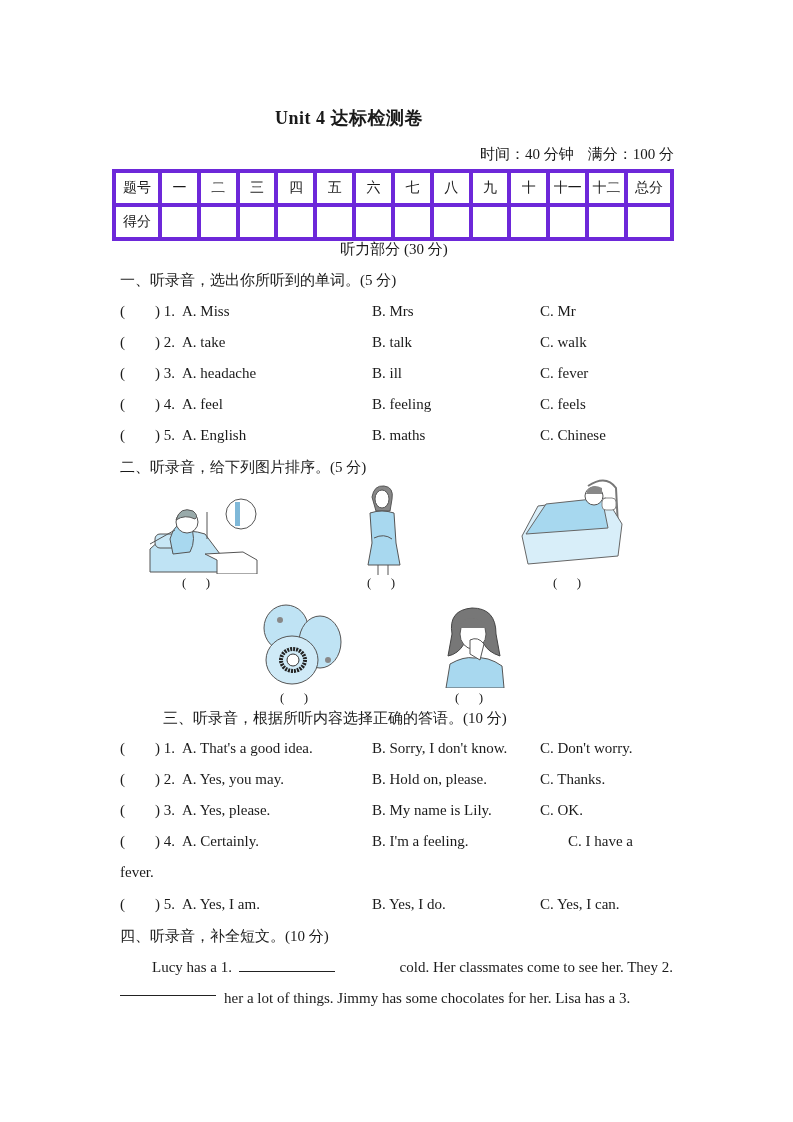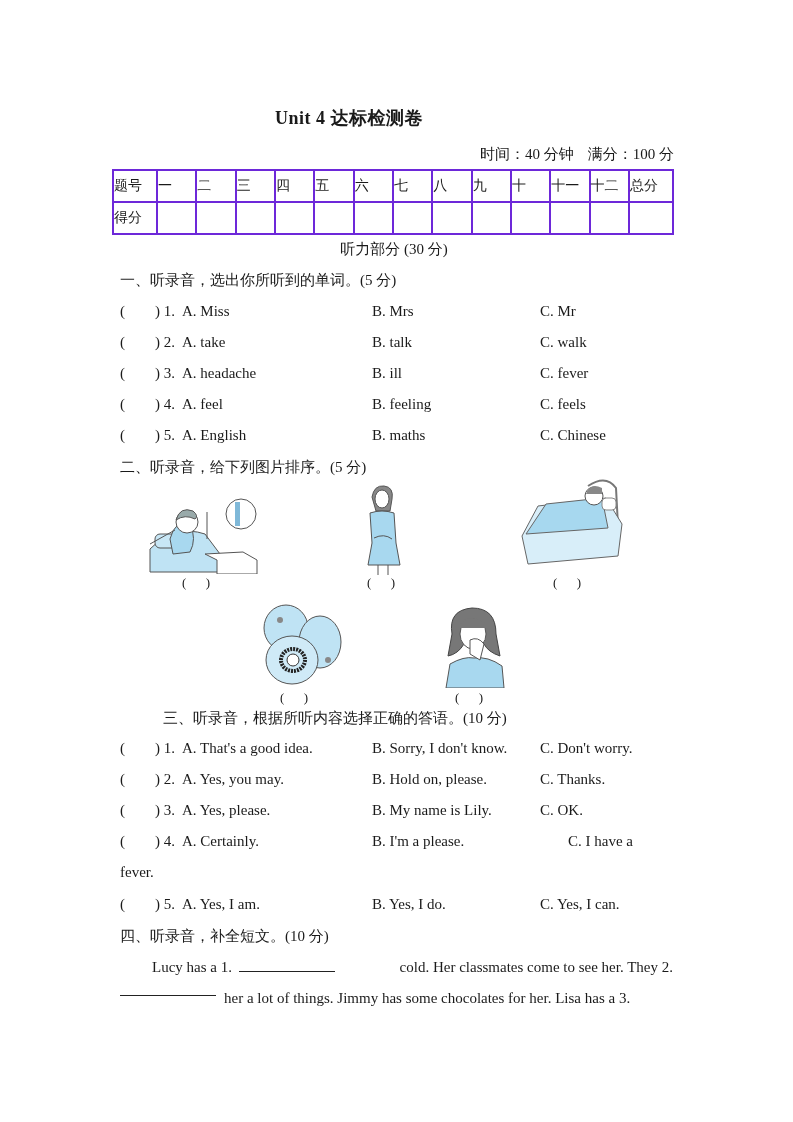--- a/index.html
+++ b/index.html
@@ -14,21 +14,21 @@
   }
   .meta {
     position: absolute; top: 145px; right: 119px; font-size: 15px;
   }
   .meta span + span { margin-left: 14px; }
   table.score {
     position: absolute; top: 169px; left: 112px; width: 562px;
     border-collapse: collapse; table-layout: fixed; font-size: 14px;
   }
   table.score td {
-    border: 2px solid #6d28d9; height: 30px; text-align: left; padding: 0;
+    border: 4px solid #6d28d9; height: 30px; text-align: center; padding: 0;
   }
   table.score td.first { width: 42px; }
   table.score td.last { width: 42px; }
   .section-head {
     position: absolute; left: 0; width: 788px; text-align: center; font-size: 15px;
   }
   .q-title { position: absolute; left: 120px; font-size: 15px; }
   .row { position: absolute; left: 120px; width: 560px; height: 20px; font-size: 15px; }
   .row .bracket { position: absolute; left: 0; }
   .row .a { position: absolute; left: 40px; }
@@ -206,21 +206,21 @@
 </div>
 <div class="row" style="top:802px;">
   <span class="bracket">( &nbsp;&nbsp;&nbsp;&nbsp;&nbsp;&nbsp; ) 3.</span>
   <span class="a" style="left:62px">A. Yes, please.</span>
   <span class="b">B. My name is Lily.</span>
   <span class="c">C. OK.</span>
 </div>
 <div class="row" style="top:833px;">
   <span class="bracket">( &nbsp;&nbsp;&nbsp;&nbsp;&nbsp;&nbsp; ) 4.</span>
   <span class="a" style="left:62px">A. Certainly.</span>
-  <span class="b">B. I'm a please.</span>
+  <span class="b">B. I'm a feeling.</span>
   <span class="c shift">C. I have a</span>
 </div>
 <div class="wrap-line" style="top:864px;">fever.</div>
 <div class="row" style="top:896px;">
   <span class="bracket">( &nbsp;&nbsp;&nbsp;&nbsp;&nbsp;&nbsp; ) 5.</span>
   <span class="a" style="left:62px">A. Yes, I am.</span>
   <span class="b">B. Yes, I do.</span>
   <span class="c">C. Yes, I can.</span>
 </div>
 

